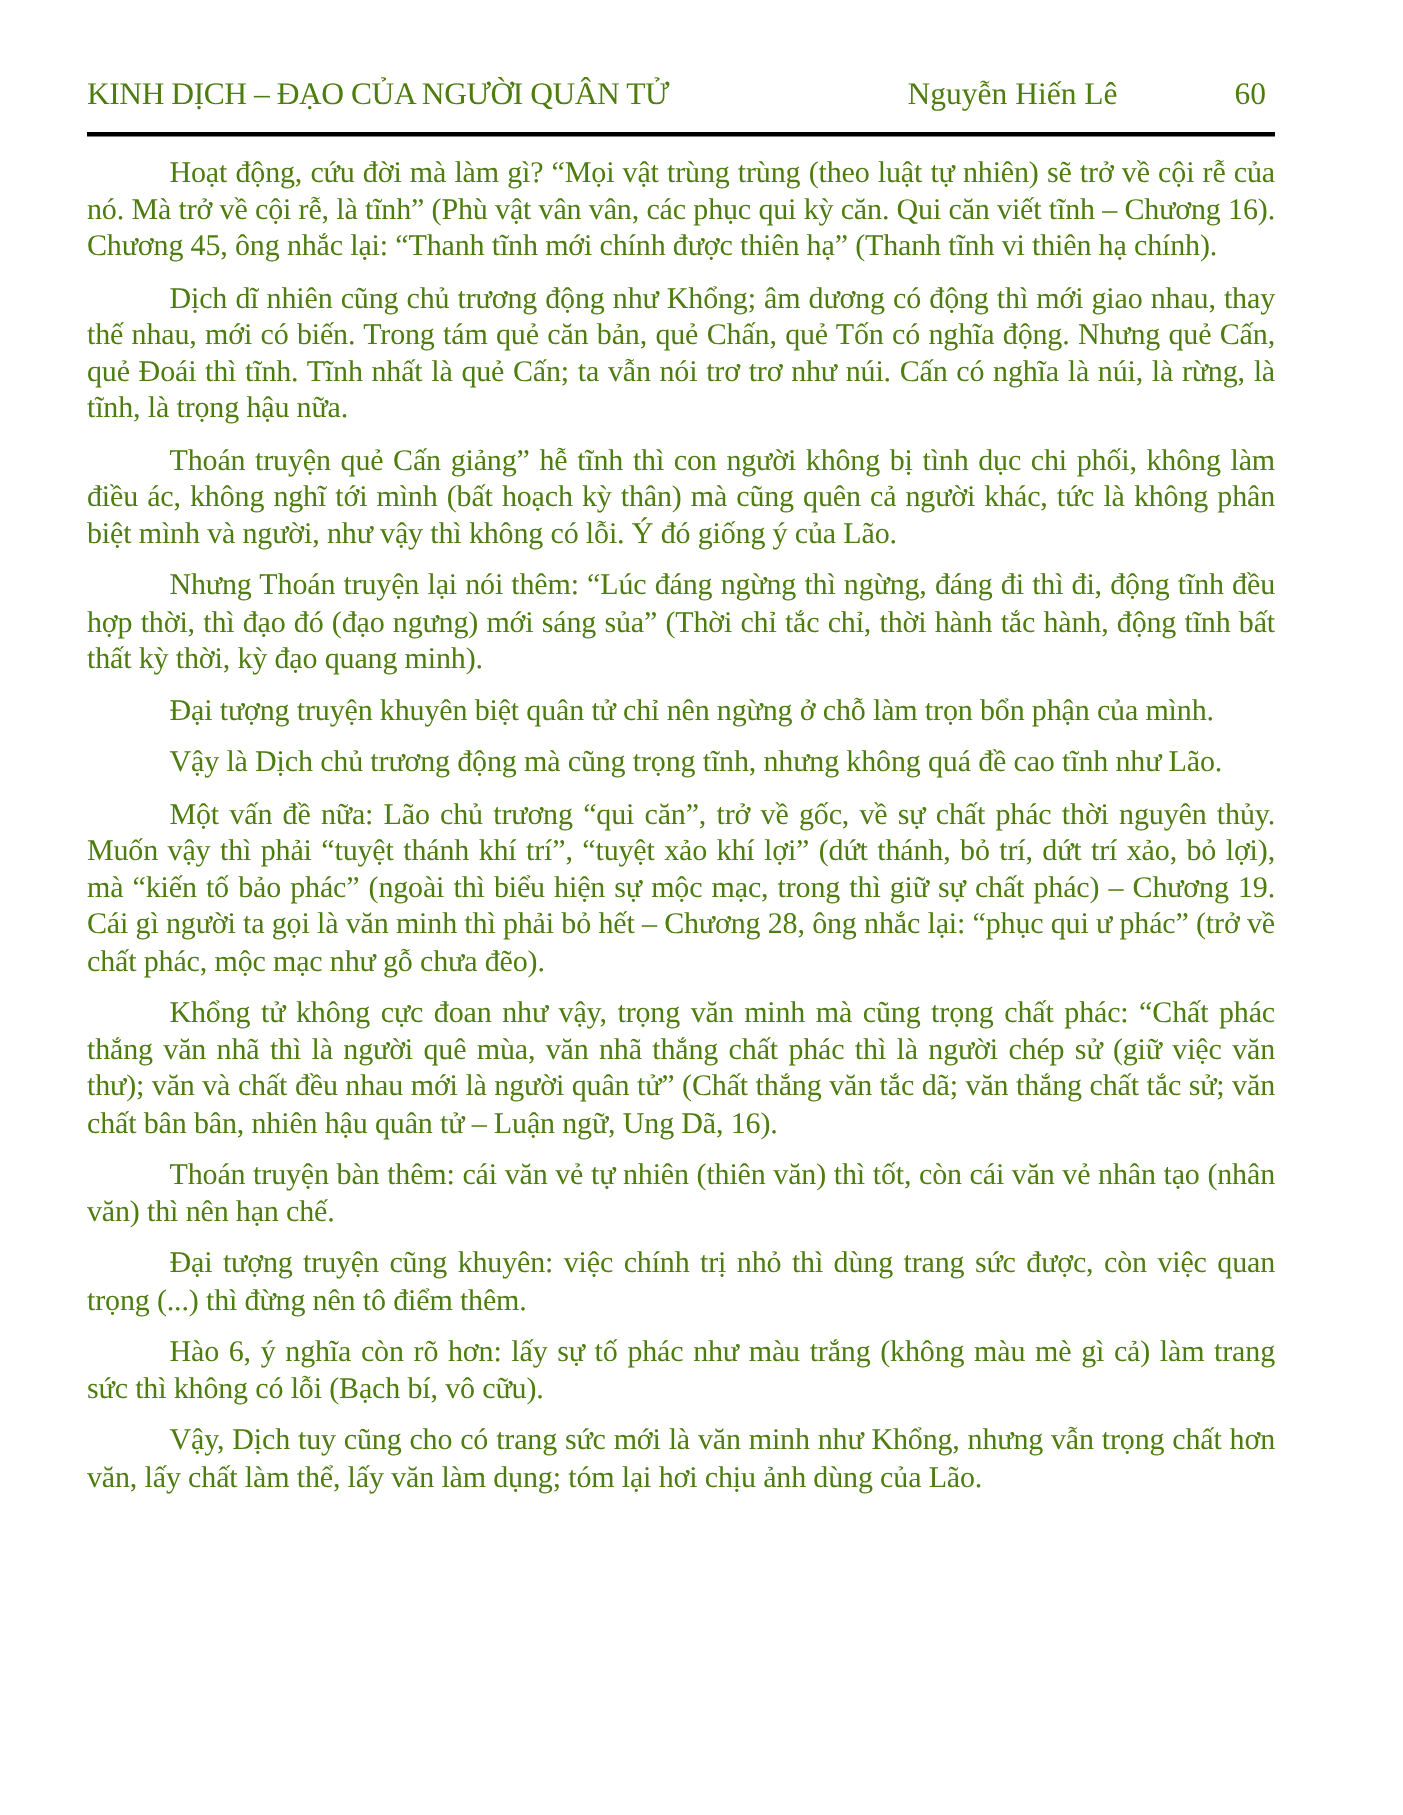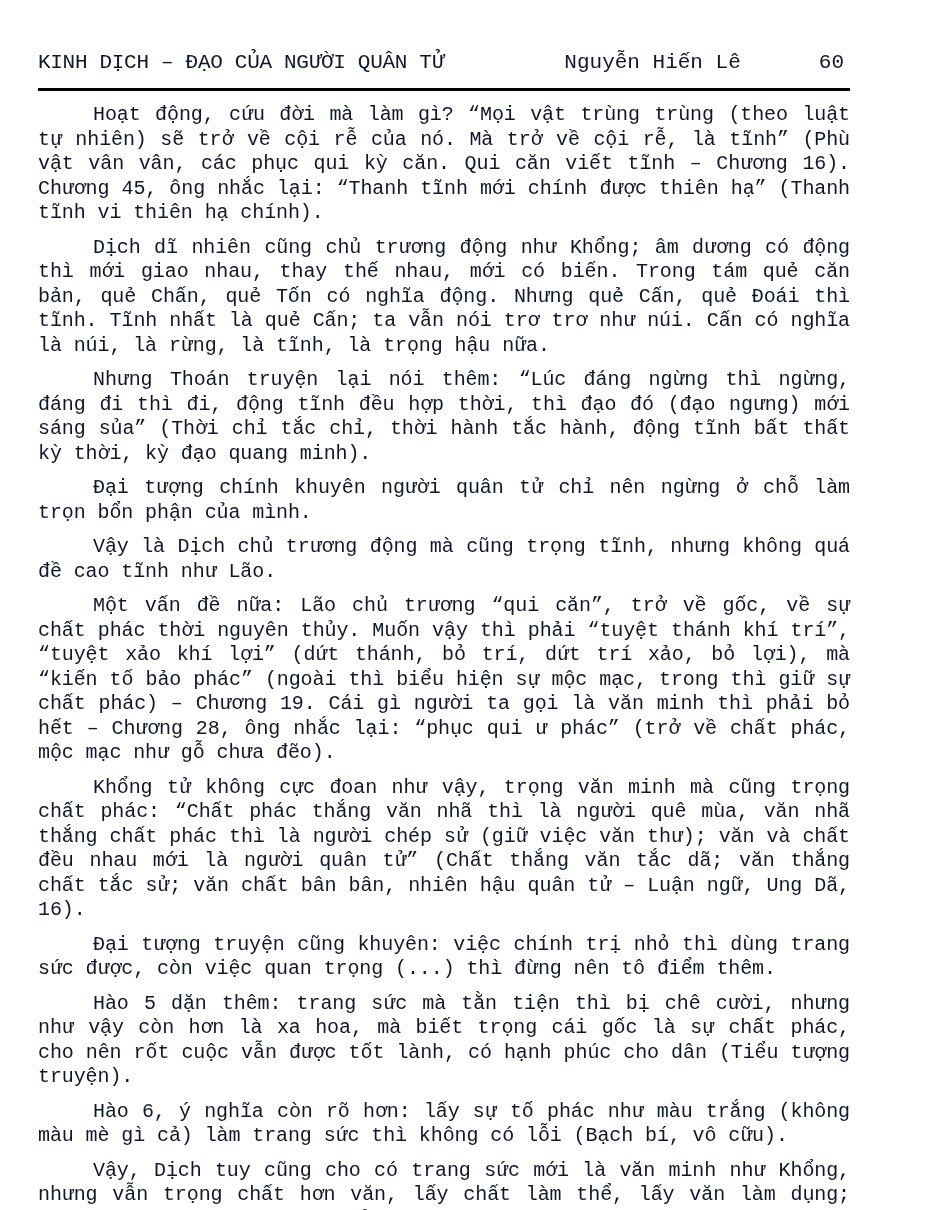--- a/index.html
+++ b/index.html
@@ -6,24 +6,24 @@
     margin: 0;
     padding: 0;
     background: #ffffff;
   }
   .page {
     position: relative;
     width: 935px;
     height: 1210px;
     margin: 0 auto;
     background: #ffffff;
-    color: #0f172a;
-    font-family: Liberation Mono, monospace;
+    color: #4d7c0f;
+    font-family: Liberation Serif, serif;
     box-sizing: border-box;
-    padding: 50px 85px 0 38px;
+    padding: 50px 85px 0 58px;
     overflow: hidden;
   }
   .page-header {
     display: flex;
     align-items: baseline;
     font-size: 21px;
     line-height: 1.2;
     white-space: nowrap;
   }
   .page-header .book-title {
@@ -65,24 +65,25 @@
     <span class="book-title">KINH DỊCH – ĐẠO CỦA NGƯỜI QUÂN TỬ</span>
     <span class="author">Nguyễn Hiến Lê</span>
     <span class="pagenum">60</span>
   </header>
 
   <hr class="header-rule">
 
   <main class="page-body">
     <p>Hoạt động, cứu đời mà làm gì? “Mọi vật trùng trùng (theo luật tự nhiên) sẽ trở về cội rễ của nó. Mà trở về cội rễ, là tĩnh” (Phù vật vân vân, các phục qui kỳ căn. Qui căn viết tĩnh – Chương 16). Chương 45, ông nhắc lại: “Thanh tĩnh mới chính được thiên hạ” (Thanh tĩnh vi thiên hạ chính).</p>
     <p>Dịch dĩ nhiên cũng chủ trương động như Khổng; âm dương có động thì mới giao nhau, thay thế nhau, mới có biến. Trong tám quẻ căn bản, quẻ Chấn, quẻ Tốn có nghĩa động. Nhưng quẻ Cấn, quẻ Đoái thì tĩnh. Tĩnh nhất là quẻ Cấn; ta vẫn nói trơ trơ như núi. Cấn có nghĩa là núi, là rừng, là tĩnh, là trọng hậu nữa.</p>
+    <p>Thoán truyện quẻ Cấn giảng” hễ tĩnh thì con người không bị tình dục chi phối, không làm điều ác, không nghĩ tới mình (bất hoạch kỳ thân) mà cũng quên cả người khác, tức là không phân biệt mình và người, như vậy thì không có lỗi. Ý đó giống ý của Lão.</p>
     <p>Nhưng Thoán truyện lại nói thêm: “Lúc đáng ngừng thì ngừng, đáng đi thì đi, động tĩnh đều hợp thời, thì đạo đó (đạo ngưng) mới sáng sủa” (Thời chỉ tắc chỉ, thời hành tắc hành, động tĩnh bất thất kỳ thời, kỳ đạo quang minh).</p>
-    <p>Đại tượng chính khuyên người quân tử chỉ nên ngừng ở chỗ làm trọn bổn phận của mình.</p>
+    <p>Đại tượng truyện khuyên biệt quân tử chỉ nên ngừng ở chỗ làm trọn bổn phận của mình.</p>
     <p>Vậy là Dịch chủ trương động mà cũng trọng tĩnh, nhưng không quá đề cao tĩnh như Lão.</p>
     <p>Một vấn đề nữa: Lão chủ trương “qui căn”, trở về gốc, về sự chất phác thời nguyên thủy. Muốn vậy thì phải “tuyệt thánh khí trí”, “tuyệt xảo khí lợi” (dứt thánh, bỏ trí, dứt trí xảo, bỏ lợi), mà “kiến tố bảo phác” (ngoài thì biểu hiện sự mộc mạc, trong thì giữ sự chất phác) – Chương 19. Cái gì người ta gọi là văn minh thì phải bỏ hết – Chương 28, ông nhắc lại: “phục qui ư phác” (trở về chất phác, mộc mạc như gỗ chưa đẽo).</p>
     <p>Khổng tử không cực đoan như vậy, trọng văn minh mà cũng trọng chất phác: “Chất phác thắng văn nhã thì là người quê mùa, văn nhã thắng chất phác thì là người chép sử (giữ việc văn thư); văn và chất đều nhau mới là người quân tử” (Chất thắng văn tắc dã; văn thắng chất tắc sử; văn chất bân bân, nhiên hậu quân tử – Luận ngữ, Ung Dã, 16).</p>
+    <p>Thoán truyện bàn thêm: cái văn vẻ tự nhiên (thiên văn) thì tốt, còn cái văn vẻ nhân tạo (nhân văn) thì nên hạn chế.</p>
     <p>Đại tượng truyện cũng khuyên: việc chính trị nhỏ thì dùng trang sức được, còn việc quan trọng (...) thì đừng nên tô điểm thêm.</p>
-    <p>Hào 5 dặn thêm: trang sức mà tằn tiện thì bị chê cười, nhưng như vậy còn hơn là xa hoa, mà biết trọng cái gốc là sự chất phác, cho nên rốt cuộc vẫn được tốt lành, có hạnh phúc cho dân (Tiểu tượng truyện).</p>
     <p>Hào 6, ý nghĩa còn rõ hơn: lấy sự tố phác như màu trắng (không màu mè gì cả) làm trang sức thì không có lỗi (Bạch bí, vô cữu).</p>
     <p>Vậy, Dịch tuy cũng cho có trang sức mới là văn minh như Khổng, nhưng vẫn trọng chất hơn văn, lấy chất làm thể, lấy văn làm dụng; tóm lại hơi chịu ảnh dùng của Lão.</p>
   </main>
 
 </div>
 
 </body></html>

